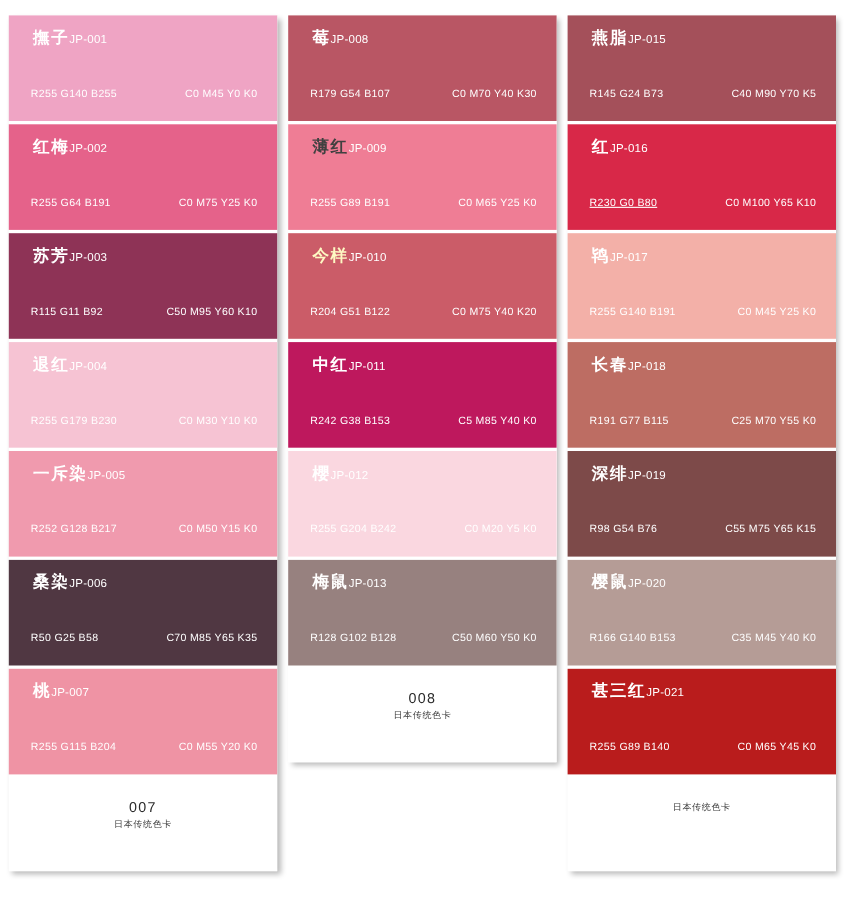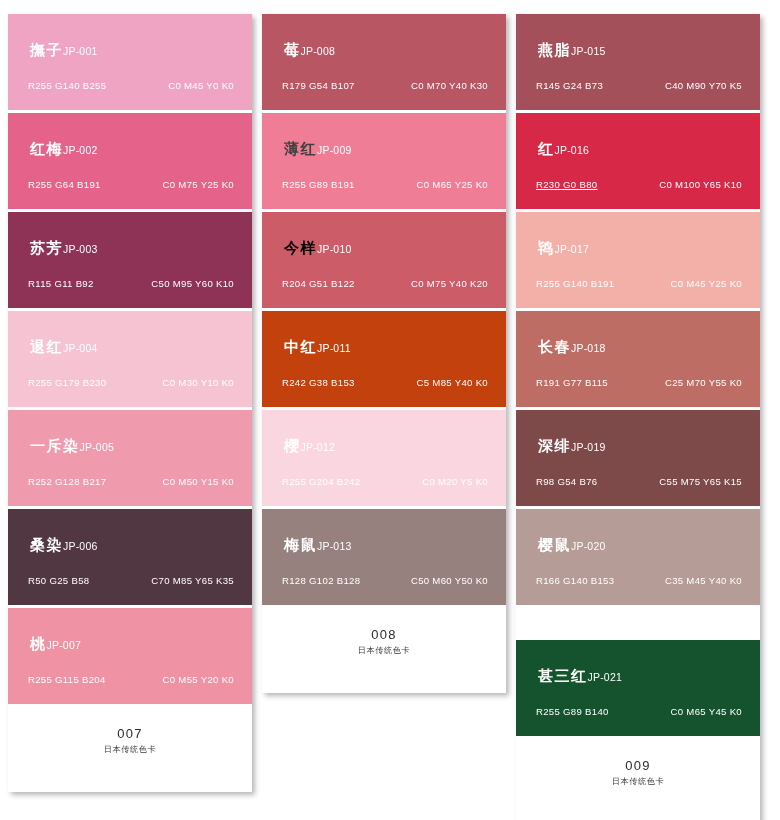--- a/index.html
+++ b/index.html
@@ -41,21 +41,21 @@
   .swatch {
     position: relative;
     height: 96px;
     width: 244px;
     display: block;
   }
 
   .swatch-name {
     position: absolute;
     left: 22px;
-    top: 28px;
+    top: 13px;
     white-space: nowrap;
     line-height: 1;
   }
 
   .cname {
     font-size: 15px;
     font-weight: 700;
     letter-spacing: 1.5px;
     vertical-align: baseline;
   }
@@ -175,27 +175,27 @@
           </div>
         </div>
         <div class="swatch" style="background: rgb(239, 125, 149);">
           <div class="swatch-name"><span class="cname" style="color: #404040;">薄红</span><span class="code" style="color: rgb(255, 255, 255);">JP-009</span></div>
           <div class="swatch-values">
             <span class="rgb" style="color: rgb(255, 255, 255);">R255 G89 B191</span>
             <span class="cmyk" style="color: rgb(255, 255, 255);">C0 M65 Y25 K0</span>
           </div>
         </div>
         <div class="swatch" style="background: rgb(203, 92, 104);">
-          <div class="swatch-name"><span class="cname" style="color: #000000;">今样</span><span class="code" style="color: rgb(255, 255, 255);">JP-010</span></div>
+          <div class="swatch-name"><span class="cname" style="color: #fef9c3;">今样</span><span class="code" style="color: rgb(255, 255, 255);">JP-010</span></div>
           <div class="swatch-values">
             <span class="rgb" style="color: rgb(255, 255, 255);">R204 G51 B122</span>
             <span class="cmyk" style="color: rgb(255, 255, 255);">C0 M75 Y40 K20</span>
           </div>
         </div>
-        <div class="swatch" style="background: #c2410c; padding-left: 36px;">
+        <div class="swatch" style="background: #be185d; padding-left: 36px;">
           <div class="swatch-name"><span class="cname" style="color: rgb(255, 255, 255);">中红</span><span class="code" style="color: rgb(255, 255, 255);">JP-011</span></div>
           <div class="swatch-values">
             <span class="rgb" style="color: rgb(255, 255, 255);">R242 G38 B153</span>
             <span class="cmyk" style="color: rgb(255, 255, 255);">C5 M85 Y40 K0</span>
           </div>
         </div>
         <div class="swatch" style="background: rgb(250, 215, 224);">
           <div class="swatch-name"><span class="cname" style="color: rgb(255, 255, 255);">櫻</span><span class="code" style="color: rgb(255, 255, 255);">JP-012</span></div>
           <div class="swatch-values">
             <span class="rgb" style="color: rgb(255, 255, 255);">R255 G204 B242</span>
@@ -252,26 +252,25 @@
             <span class="cmyk" style="color: rgb(255, 255, 255);">C55 M75 Y65 K15</span>
           </div>
         </div>
         <div class="swatch" style="background: rgb(181, 156, 150);">
           <div class="swatch-name"><span class="cname" style="color: rgb(255, 255, 255);">樱鼠</span><span class="code" style="color: rgb(255, 255, 255);">JP-020</span></div>
           <div class="swatch-values">
             <span class="rgb" style="color: rgb(255, 255, 255);">R166 G140 B153</span>
             <span class="cmyk" style="color: rgb(255, 255, 255);">C35 M45 Y40 K0</span>
           </div>
         </div>
-        <div class="swatch" style="background: #14532d; margin-top: 32px;">
+        <div class="swatch" style="background: #b91c1c;">
           <div class="swatch-name"><span class="cname" style="color: rgb(255, 255, 255);">甚三红</span><span class="code" style="color: rgb(255, 255, 255);">JP-021</span></div>
           <div class="swatch-values">
             <span class="rgb" style="color: rgb(255, 255, 255);">R255 G89 B140</span>
             <span class="cmyk" style="color: rgb(255, 255, 255);">C0 M65 Y45 K0</span>
           </div>
         </div>
       </div>
       <div class="footer">
-        <div class="footer-num">009</div>
         <div class="footer-sub">日本传统色卡</div>
       </div>
     </div>
   </div>
 
 </body></html>

